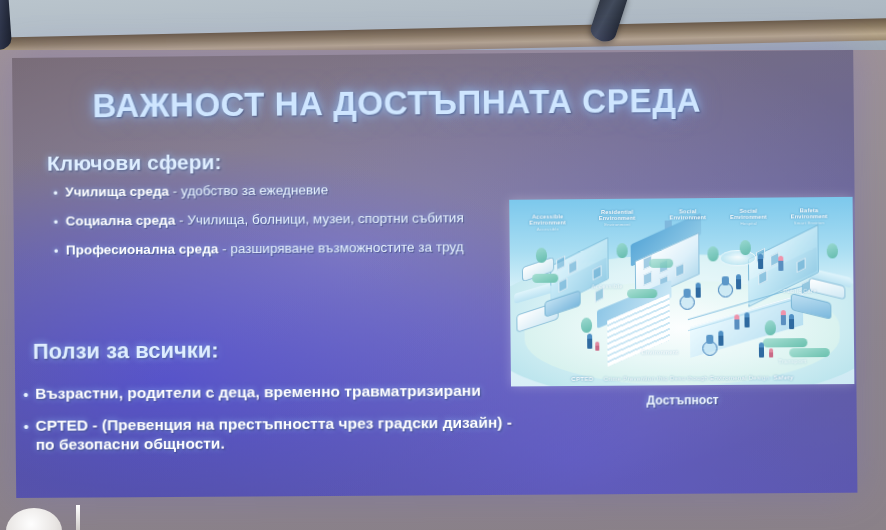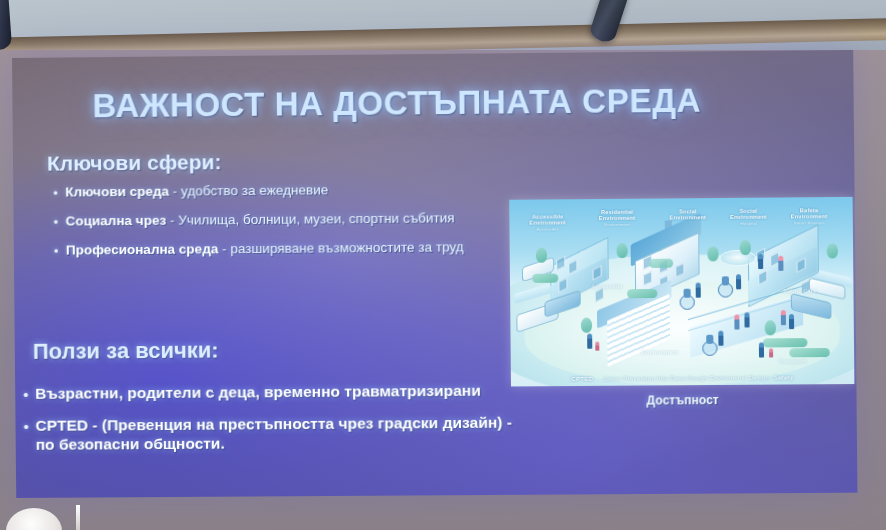--- a/index.html
+++ b/index.html
@@ -334,26 +334,26 @@
   <div id="slide">
 
     <div class="slide-title">ВАЖНОСТ НА ДОСТЪПНАТА СРЕДА</div>
 
     <div class="sec-heading" id="heading-1">Ключови сфери:</div>
 
     <div class="bullet-list-1">
 
       <div class="bullet-row">
         <span class="bullet-dot">•</span>
-        <span class="bullet-text"><b>Ключови среда</b><span> - удобство за ежедневие</span></span>
+        <span class="bullet-text"><b>Училища среда</b><span> - удобство за ежедневие</span></span>
       </div>
 
       <div class="bullet-row">
         <span class="bullet-dot">•</span>
-        <span class="bullet-text"><b>Социална чрез</b><span> - Училища, болници, музеи, спортни събития</span></span>
+        <span class="bullet-text"><b>Социална среда</b><span> - Училища, болници, музеи, спортни събития</span></span>
       </div>
 
       <div class="bullet-row">
         <span class="bullet-dot">•</span>
         <span class="bullet-text"><b>Професионална среда</b><span> - разширяване възможностите за труд</span></span>
       </div>
 
     </div>
 
     <div class="sec-heading" id="heading-2">Ползи за всички:</div>

